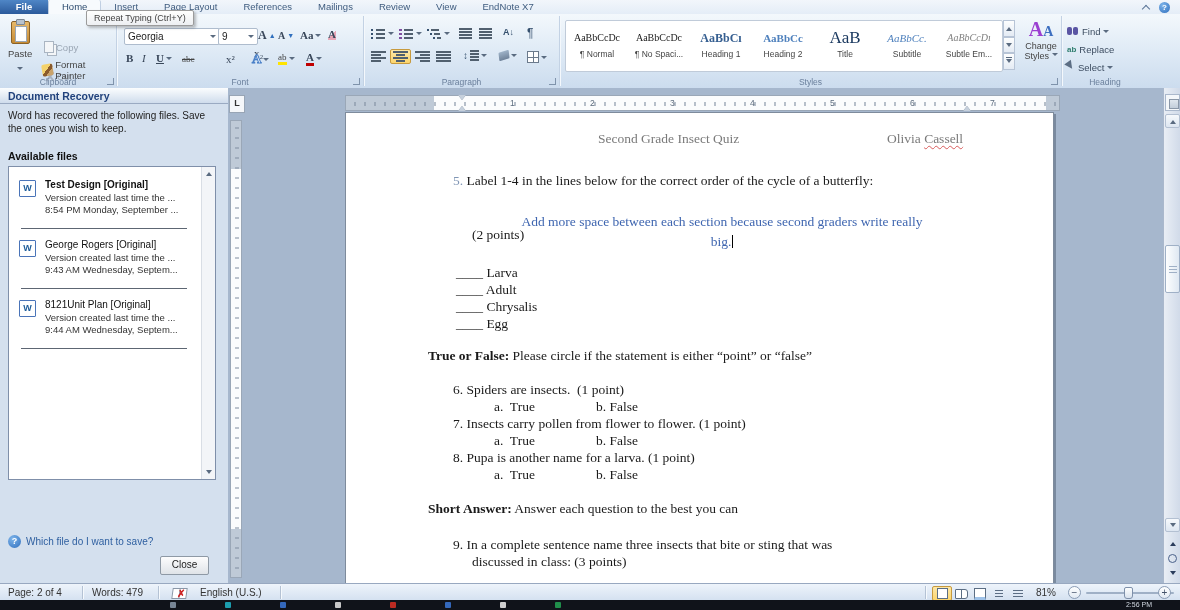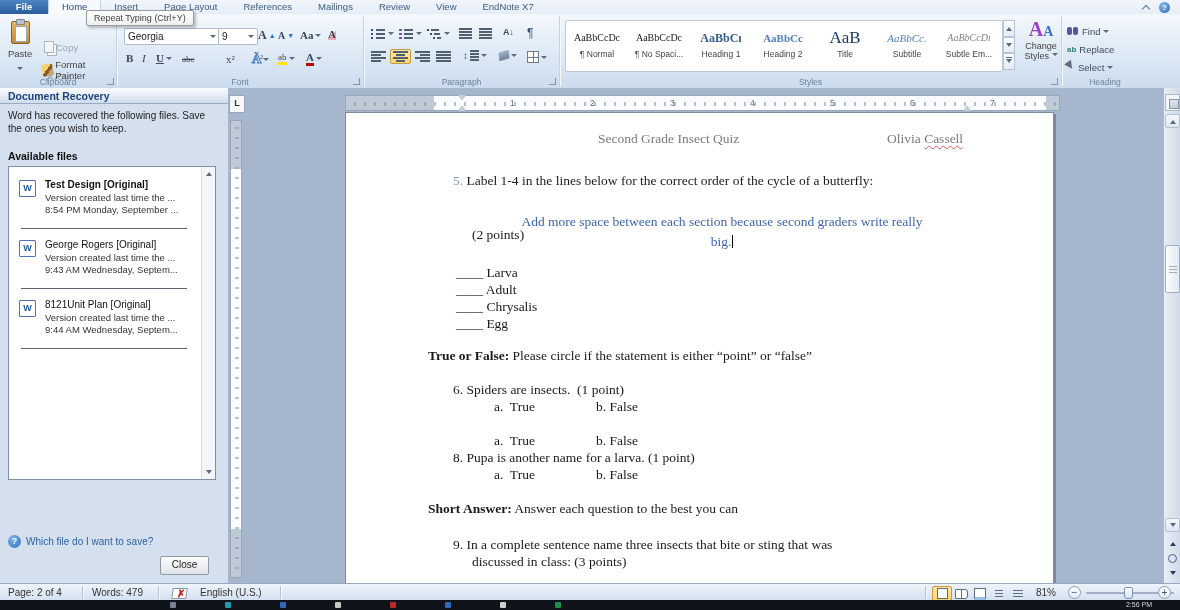--- a/index.html
+++ b/index.html
@@ -455,20 +455,21 @@
       <div class="abs doc" style="left:110px;top:185px;">____ Chrysalis</div>
       <div class="abs doc" style="left:110px;top:202px;">____ Egg</div>
 
       <div class="abs doc" style="left:82px;top:234px;"><span class="bold">True or False:</span><span> Please circle if the statement is either “point” or “false”</span></div>
 
       <div class="abs doc" style="left:107px;top:268px;"><span>6.</span>&nbsp;<span>Spiders are insects.&nbsp; (1 point)</span></div>
       <div class="abs doc" style="left:0;top:285px;width:100%;">
           <span class="abs" style="left:148px;">a.&nbsp; True</span>
           <span class="abs" style="left:250px;">b. False</span>
         </div>
+      <div class="abs doc" style="left:107px;top:302px;"><span>7.</span>&nbsp;<span>Insects carry pollen from flower to flower. (1 point)</span></div>
       <div class="abs doc" style="left:0;top:319px;width:100%;">
           <span class="abs" style="left:148px;">a.&nbsp; True</span>
           <span class="abs" style="left:250px;">b. False</span>
         </div>
       <div class="abs doc" style="left:107px;top:336px;"><span>8.</span>&nbsp;<span>Pupa is another name for a larva. (1 point)</span></div>
       <div class="abs doc" style="left:0;top:353px;width:100%;">
           <span class="abs" style="left:148px;">a.&nbsp; True</span>
           <span class="abs" style="left:250px;">b. False</span>
         </div>
 

